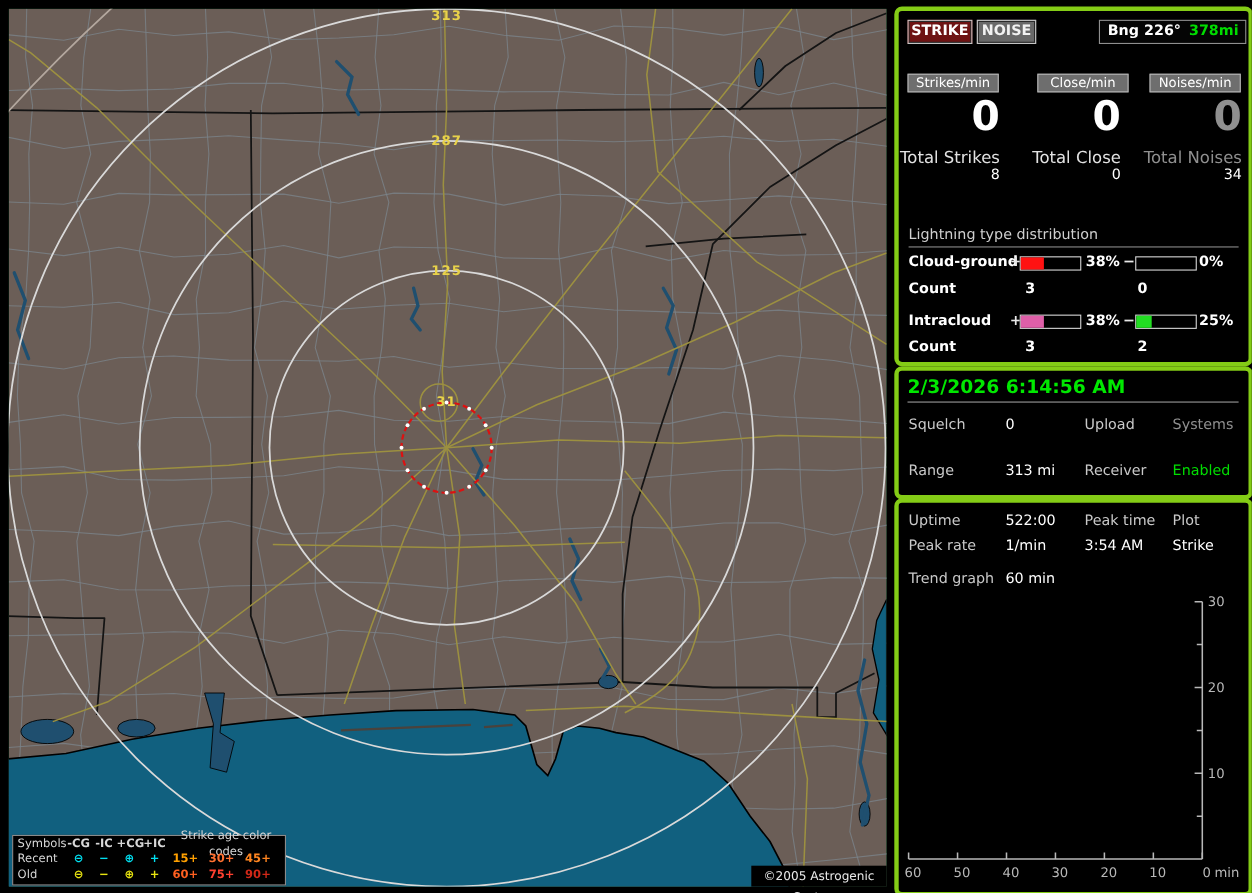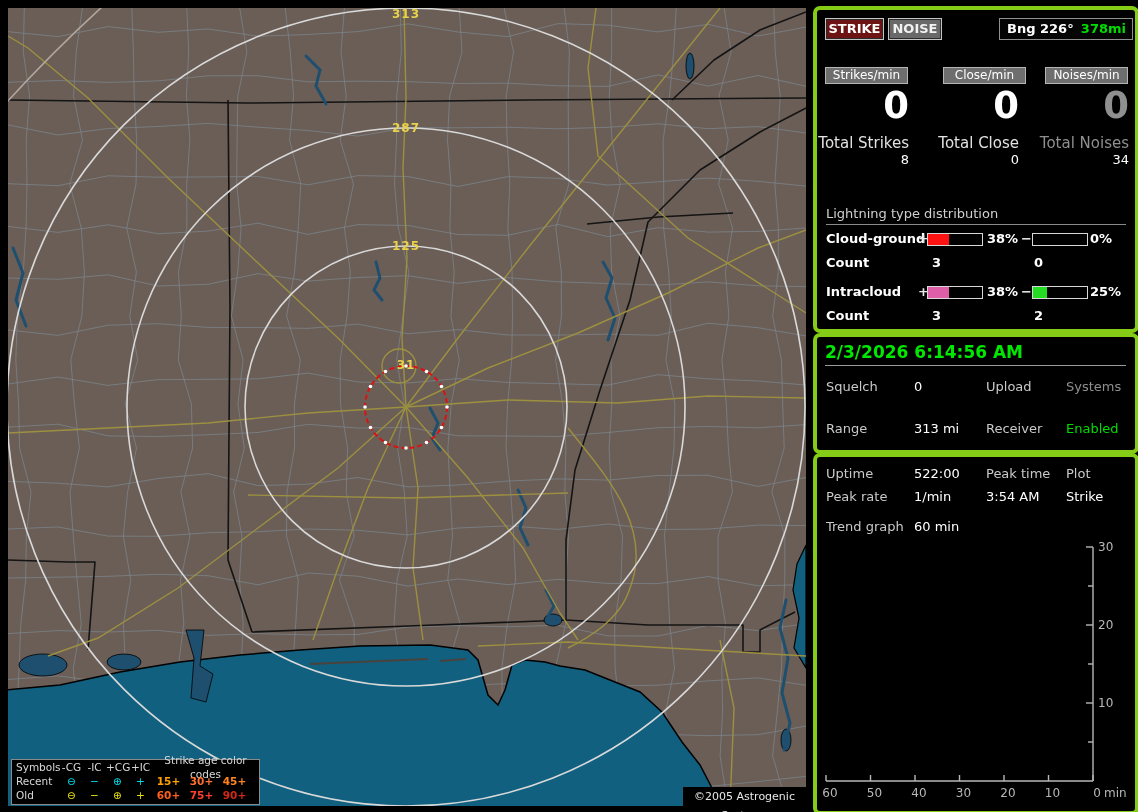--- a/index.html
+++ b/index.html
@@ -10,21 +10,21 @@
   #map{position:absolute;left:8px;top:8px;width:798px;height:798px;background:#14532d;}
   #map svg{position:absolute;left:0;top:0;}
   .ring-label{position:absolute;width:60px;margin-left:-30px;text-align:center;
       color:#e8d24a;font-size:12px;font-weight:bold;letter-spacing:1px;line-height:12px;}
 
   
   #legend{position:absolute;left:3px;top:751px;width:247px;height:44px;background:#000;
       border:1px solid #8a8a8a;font-size:10.5px;line-height:14px;color:#d8d8d8;}
   .lg-row{display:flex;height:14px;align-items:center;}
   .lg-c0{width:44px;padding-left:4px;}
-  .lg-sym{width:23px;text-align:center;font-weight:normal;}
+  .lg-sym{width:23px;text-align:center;font-weight:bold;}
   .lg-age{width:33px;text-align:center;font-weight:bold;}
   .lg-agehdr{flex:1;text-align:center;font-weight:normal;}
 
   #copyright{position:absolute;left:675px;top:779px;width:123px;height:19px;background:#000;
       color:#e8e8e8;font-size:11px;line-height:19px;text-align:center;}
 
   
   .panel{position:absolute;left:813px;width:318px;background:#000;
       border:4px solid #84cc16;border-radius:7px;}
   #box1{top:6px;height:319px;}

